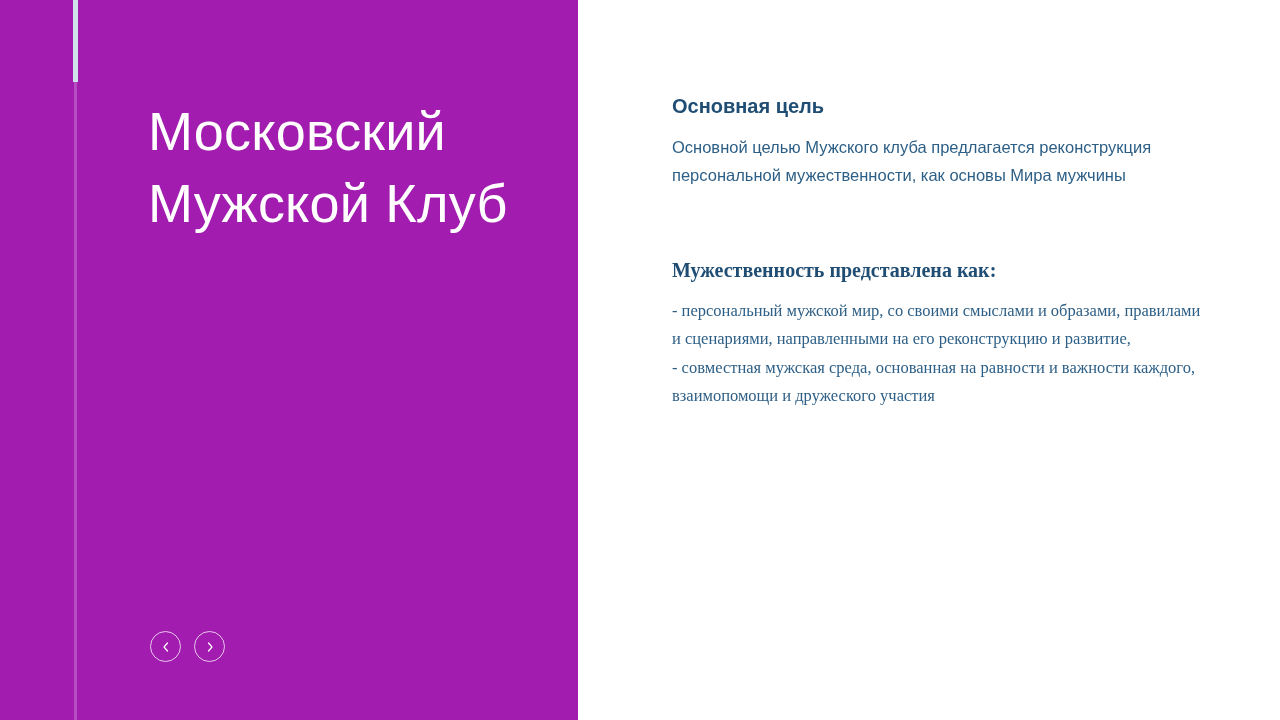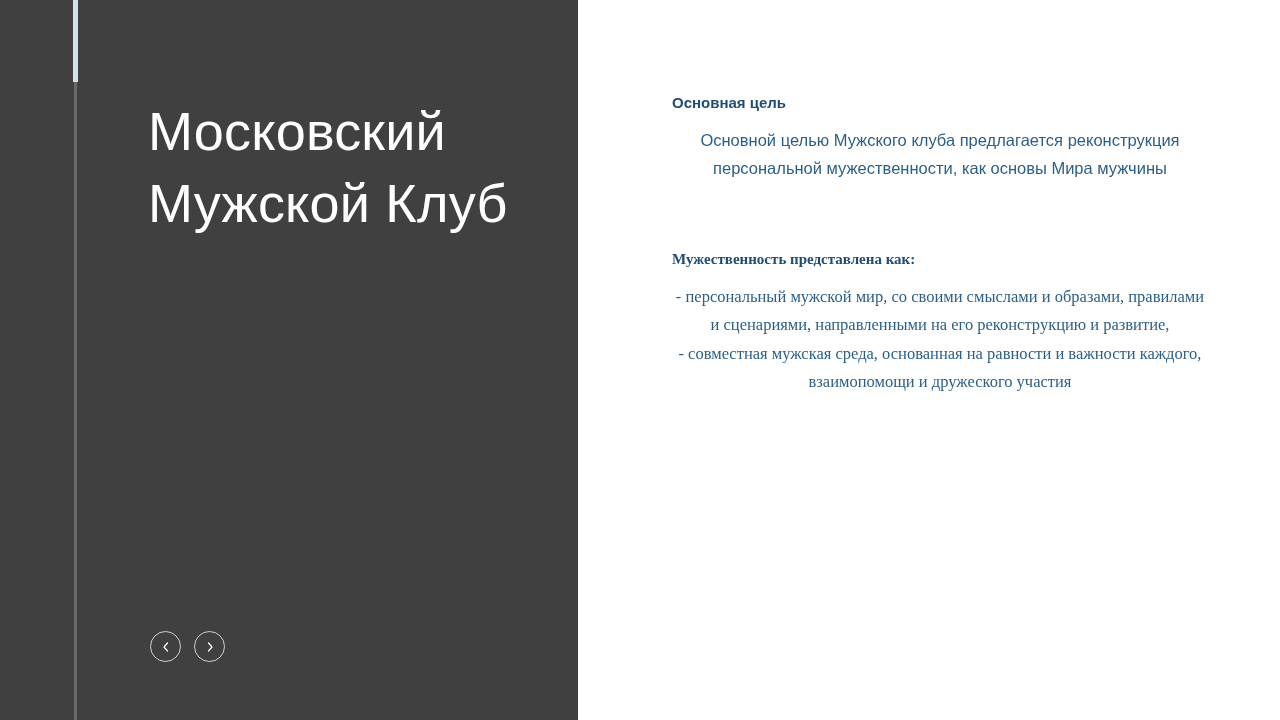--- a/index.html
+++ b/index.html
@@ -16,21 +16,21 @@
     height: 720px;
     display: flex;
     background: #ffffff;
   }
 
   
   .left-panel {
     position: relative;
     width: 578px;
     height: 720px;
-    background: #404040;
+    background: #a21caf;
     flex: 0 0 578px;
   }
   
   .left-rule {
     position: absolute;
     left: 74px;
     top: 0;
     width: 3px;
     height: 720px;
     background: rgba(255,255,255,0.22);
@@ -85,33 +85,33 @@
     flex: 1 1 auto;
     height: 720px;
     background: #ffffff;
     padding: 92px 80px 0 94px;
   }
   .block { width: 536px; }
   .block + .block { margin-top: 66px; font-family: Liberation Serif, serif; }
 
   .heading {
     color: #1f4d73;
-    font-size: 15px;
+    font-size: 20px;
     font-weight: 700;
     line-height: 1.4;
     margin-bottom: 13px;
   }
 
   .body-text {
     color: #2d5f86;
     font-size: 16.5px;
     line-height: 1.72;
     font-weight: 400;
   }
-  .body-text p { margin: 0; text-align: center; }
+  .body-text p { margin: 0; }
 </style>
 </head>
 <body>
 
 <div class="slide">
 
   <div class="left-panel">
     <div class="left-rule"></div>
     <div class="left-rule-accent"></div>
 

